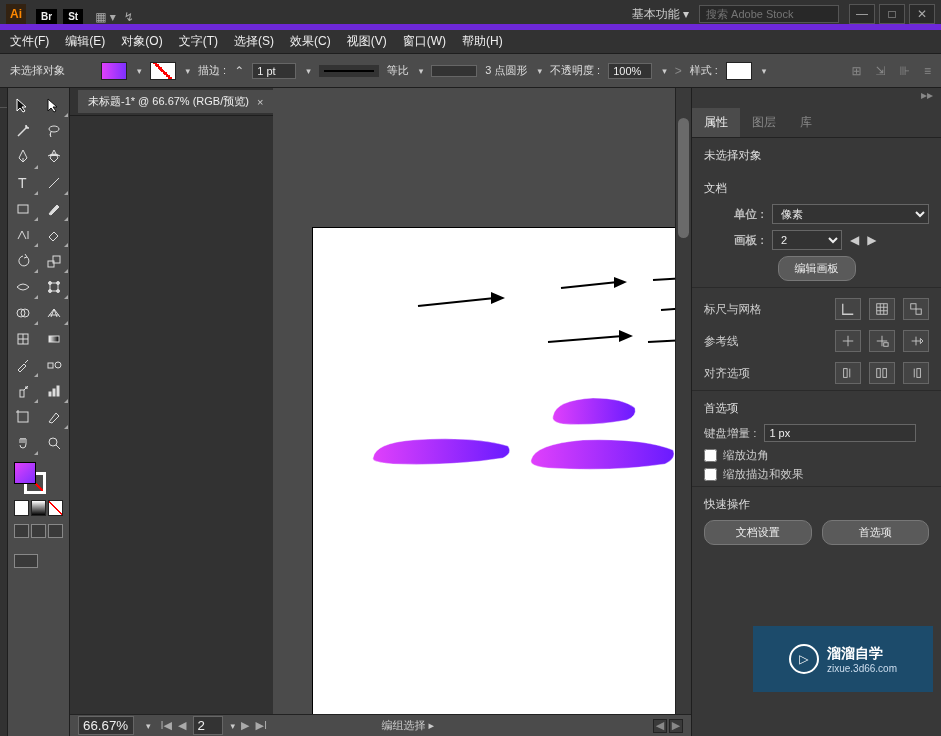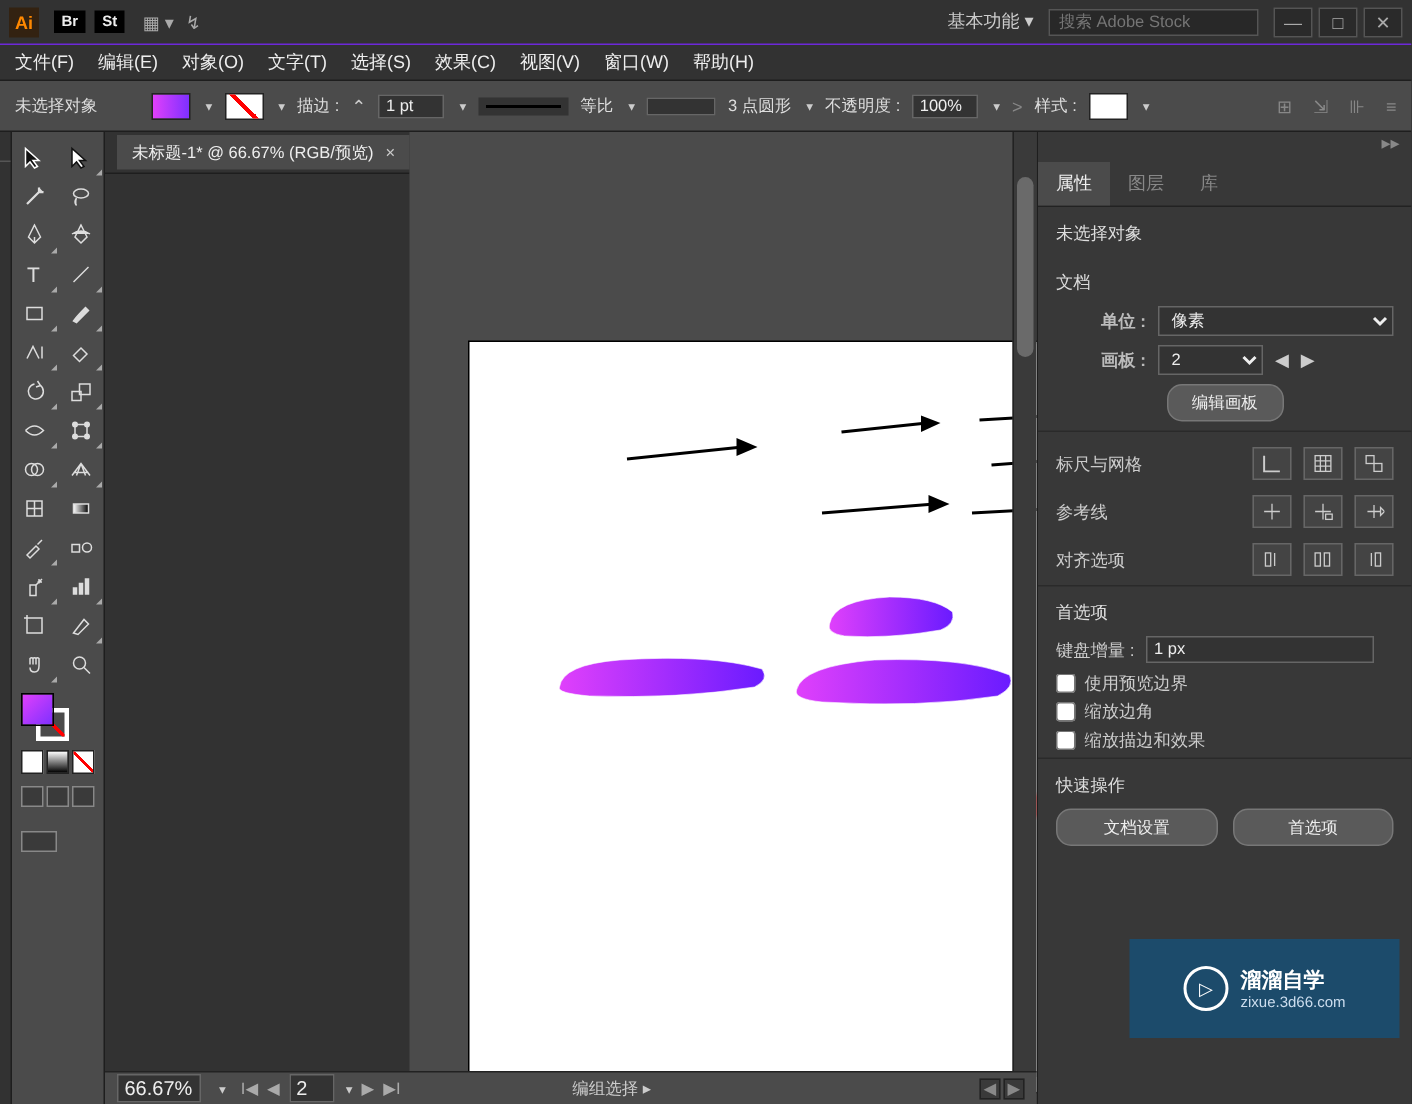--- a/index.html
+++ b/index.html
@@ -1,19 +1,19 @@
 <!DOCTYPE html>
 <html><head>
 <meta charset="utf-8">
 <style>
 * { margin: 0; padding: 0; box-sizing: border-box; font-family: "Microsoft YaHei", sans-serif; }
 body { background: #323232; color: #ccc; font-size: 12px; width: 941px; height: 736px; overflow: hidden; position: relative; }
 
 
-.titlebar { height: 30px; background: #323232; display: flex; align-items: center; padding: 0 6px; border-bottom: 1px solid #6d28d9; }
+.titlebar { height: 30px; background: #323232; display: flex; align-items: flex-end; padding: 0 6px; border-bottom: 6px solid #6d28d9; }
 .ai-logo { width: 20px; height: 20px; background: #321; color: #f80; font-weight: bold; display: flex; align-items: center; justify-content: center; font-size: 12px; margin-right: 10px; }
 .title-btn { background: #000000; color: #eee; padding: 2px 5px; margin-right: 6px; font-size: 10px; font-weight: bold; }
 .title-icons { display: flex; gap: 8px; margin-left: 6px; }
 .title-icons span { color: #aaa; cursor: pointer; }
 .title-right { margin-left: auto; display: flex; align-items: center; gap: 10px; }
 .workspace-sel { color: #ccc; font-size: 12px; }
 .search-box { background: #282828; border: 1px solid #555; padding: 2px 6px; width: 140px; color: #888; font-size: 11px; }
 .win-controls { display: flex; gap: 4px; }
 .win-controls div { width: 26px; height: 20px; background: #2a2a2a; border: 1px solid #555; display: flex; align-items: center; justify-content: center; color: #aaa; font-size: 12px; cursor: pointer; }
 
@@ -574,24 +574,20 @@
           </div>
       </div>
       <div class="divider"></div>
       <div class="pb-title">首选项</div>
       <div class="pb-row">
         <div>键盘增量 :</div>
         <input class="pb-select" style="flex: 0 0 60px; background: rgb(51, 51, 51);" value="1 px">
       </div>
       <label class="pb-check">
           <input type="checkbox" style="">
-          <span>使用预览边界</span>
-        </label>
-      <label class="pb-check">
-          <input type="checkbox" style="">
           <span>缩放边角</span>
         </label>
       <label class="pb-check">
           <input type="checkbox" style="">
           <span>缩放描边和效果</span>
         </label>
       <div class="divider"></div>
       <div class="pb-title">快速操作</div>
       <div class="pb-row" style="gap:10px">
         <button class="pb-btn" style="flex:1">文档设置</button>

